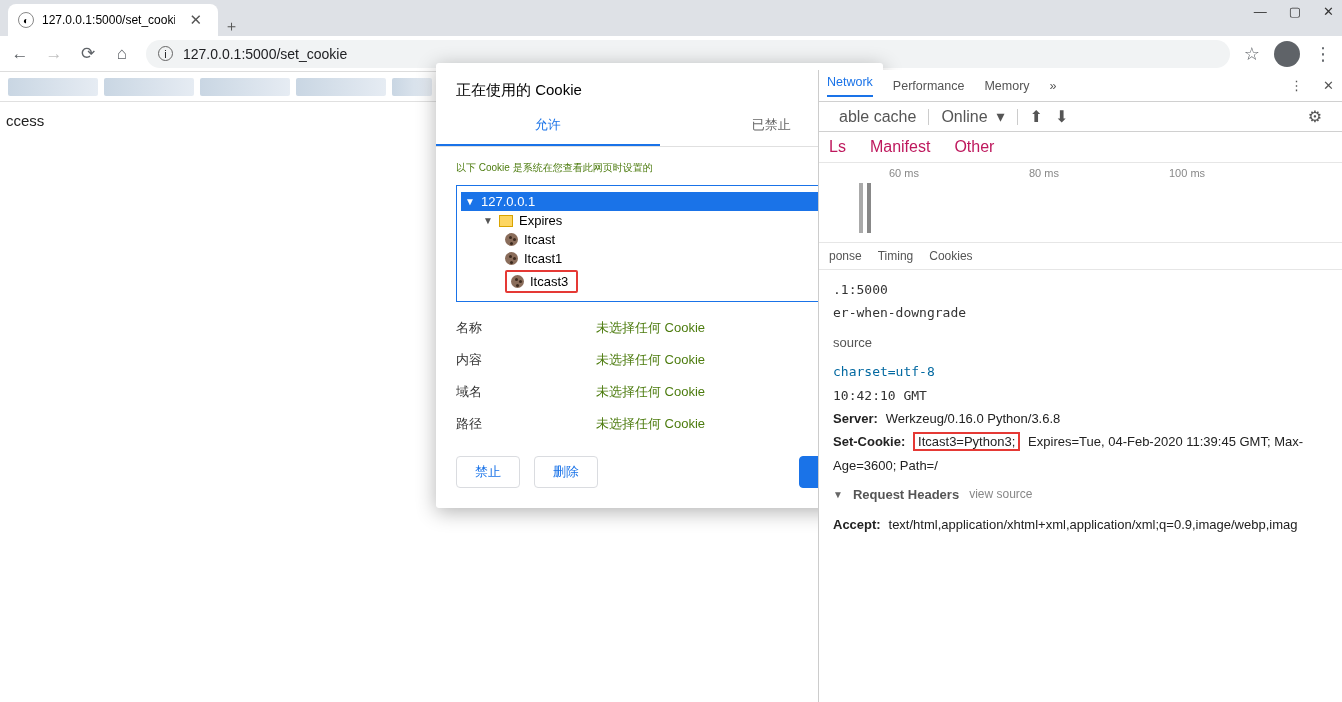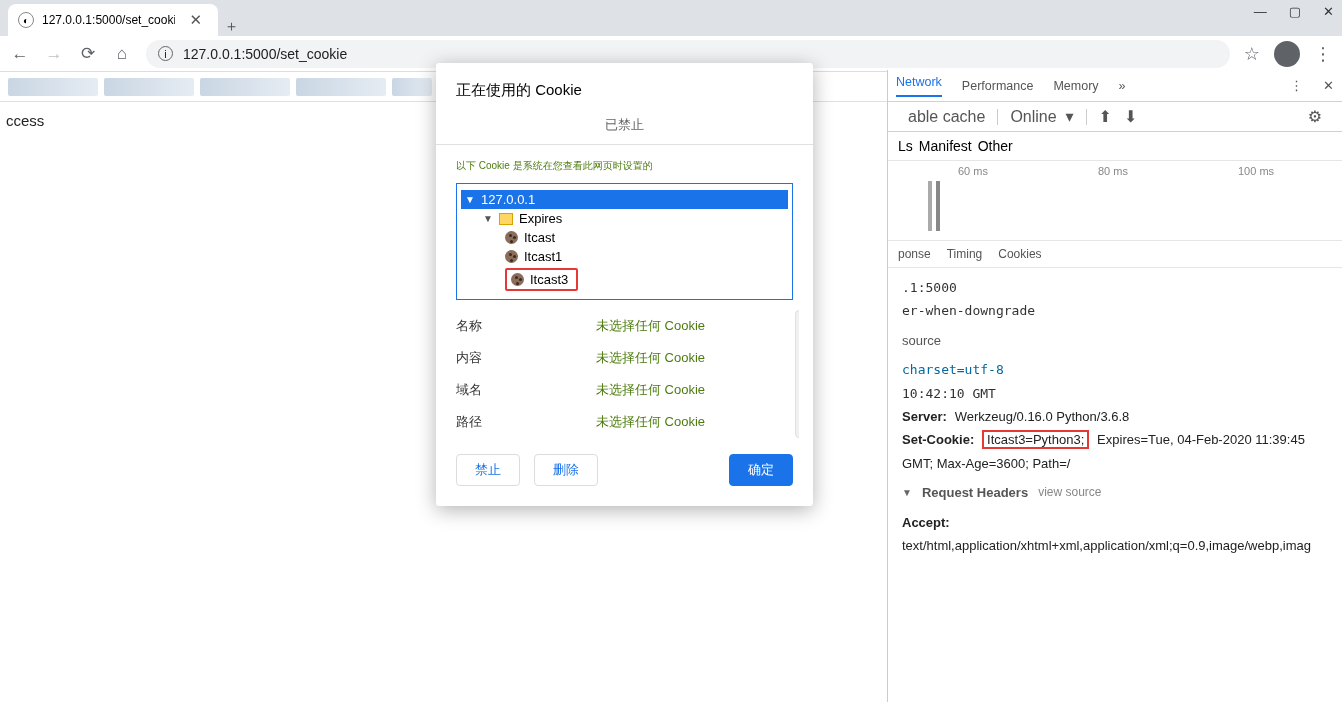--- a/index.html
+++ b/index.html
@@ -20,40 +20,40 @@
 .star { font-size:18px; color:#5f6368; }
 .avatar { width:26px;height:26px;border-radius:50%;background:#5f6368; }
 .kebab { color:#5f6368; font-size:18px; }
 
 .bookmarks { height:30px; border-bottom:1px solid #e0e0e0; display:flex; align-items:center; padding:0 8px; gap:6px; }
 .bm { width:90px; height:18px; background:linear-gradient(90deg,#c9d6e3,#e6ecf3); border-radius:2px; }
 
 .page-body { padding:10px 6px; font-size:15px; color:#222; }
 
 
-.devtools { position:absolute; right:0; top:70px; bottom:0; width:455px; background:#fff; border-left:1px solid #ccc; display:flex; flex-direction:column; }
+.devtools { position:absolute; right:0; top:70px; bottom:0; width:524px; background:#fff; border-left:1px solid #ccc; display:flex; flex-direction:column; }
 .dt-tabs { display:flex; align-items:center; border-bottom:1px solid #d0d0d0; height:32px; padding:0 8px; gap:20px; font-size:12.5px; color:#555; }
 .dt-tabs .sel { color:#1a73e8; border-bottom:2px solid #1a73e8; padding-bottom:6px; }
 .dt-tabs .spacer { flex:1; }
 .dt-tabs .icon { font-size:13px; color:#555; }
 .dt-toolbar { display:flex; align-items:center; border-bottom:1px solid #d0d0d0; height:30px; padding:0 20px; gap:12px; font-size:16px; color:#555; }
 .dt-toolbar .gear { margin-left:auto; color:#555; }
-.dt-sub { display:flex; gap:6px; padding:6px 10px; font-size:14px; color:#000000; border-bottom:1px solid #e6e6e6; }
+.dt-sub { display:flex; gap:24px; padding:6px 10px; font-size:16px; color:#be185d; border-bottom:1px solid #e6e6e6; }
 .timeline { height:80px; border-bottom:1px solid #e6e6e6; position:relative; }
 .timeline .tick { position:absolute; top:4px; font-size:11px; color:#888; }
 .dt-subtabs { display:flex; gap:16px; font-size:12px; color:#555; padding:6px 10px; border-bottom:1px solid #e6e6e6; }
 .headers { padding:8px 14px; font-size:13px; color:#222; line-height:1.8; overflow:auto; }
 .headers b { font-weight:600; }
 .hdr-row { display:flex; align-items:center; gap:10px; color:#555; margin:6px 0;}
 .hdr-row .tri { font-size:10px; color:#666; }
 .view-src { color:#888; font-size:12px; }
 .hl-red { border:2px solid #e53935; padding:0 3px; }
 
 
-.dialog { position:absolute; left:436px; top:63px; width:377px; background:#fff; box-shadow:0 4px 20px rgba(0,0,0,.3); border-radius:3px; }
+.dialog { position:absolute; left:436px; top:63px; width:447px; background:#fff; box-shadow:0 4px 20px rgba(0,0,0,.3); border-radius:3px; }
 .dialog h3 { padding:18px 20px 6px; font-size:15px; font-weight:400; }
 .dlg-tabs { display:flex; }
 .dlg-tab { flex:1; text-align:center; padding:10px 0; font-size:13px; color:#666; }
 .dlg-tab.sel { color:#1a73e8; border-bottom:2px solid #1a73e8; background:#fff; }
 .dlg-tabs { border-bottom:1px solid #e0e0e0; }
 .dlg-desc { padding:14px 20px 10px; font-size:10px; color:#4d7c0f; }
 .tree { margin:0 20px 10px; border:1px solid #1a73e8; padding:6px 4px; font-size:13px; }
 .tree-row { display:flex; align-items:center; gap:6px; padding:2px 4px; }
 .tree-row.selected { background:#1a73e8; color:#fff; }
 .tree-row .arrow { font-size:10px; color:#555; width:10px; }
@@ -121,20 +121,21 @@
   <span class="chev">»</span>
 </div>
 
 <div class="page-body">
   <span>ccess</span>
 </div>
 
 <div class="dialog">
   <h3>正在使用的 Cookie</h3>
   <div class="dlg-tabs">
+    <div class="dlg-tab sel">允许</div>
     <div class="dlg-tab">已禁止</div>
   </div>
   <div class="dlg-desc">以下 Cookie 是系统在您查看此网页时设置的</div>
   <div class="tree">
     <div class="tree-row selected">
       <span class="arrow">▼</span>
       <span>127.0.0.1</span>
     </div>
     <div class="tree-row indent1">
       <span class="arrow">▼</span>

